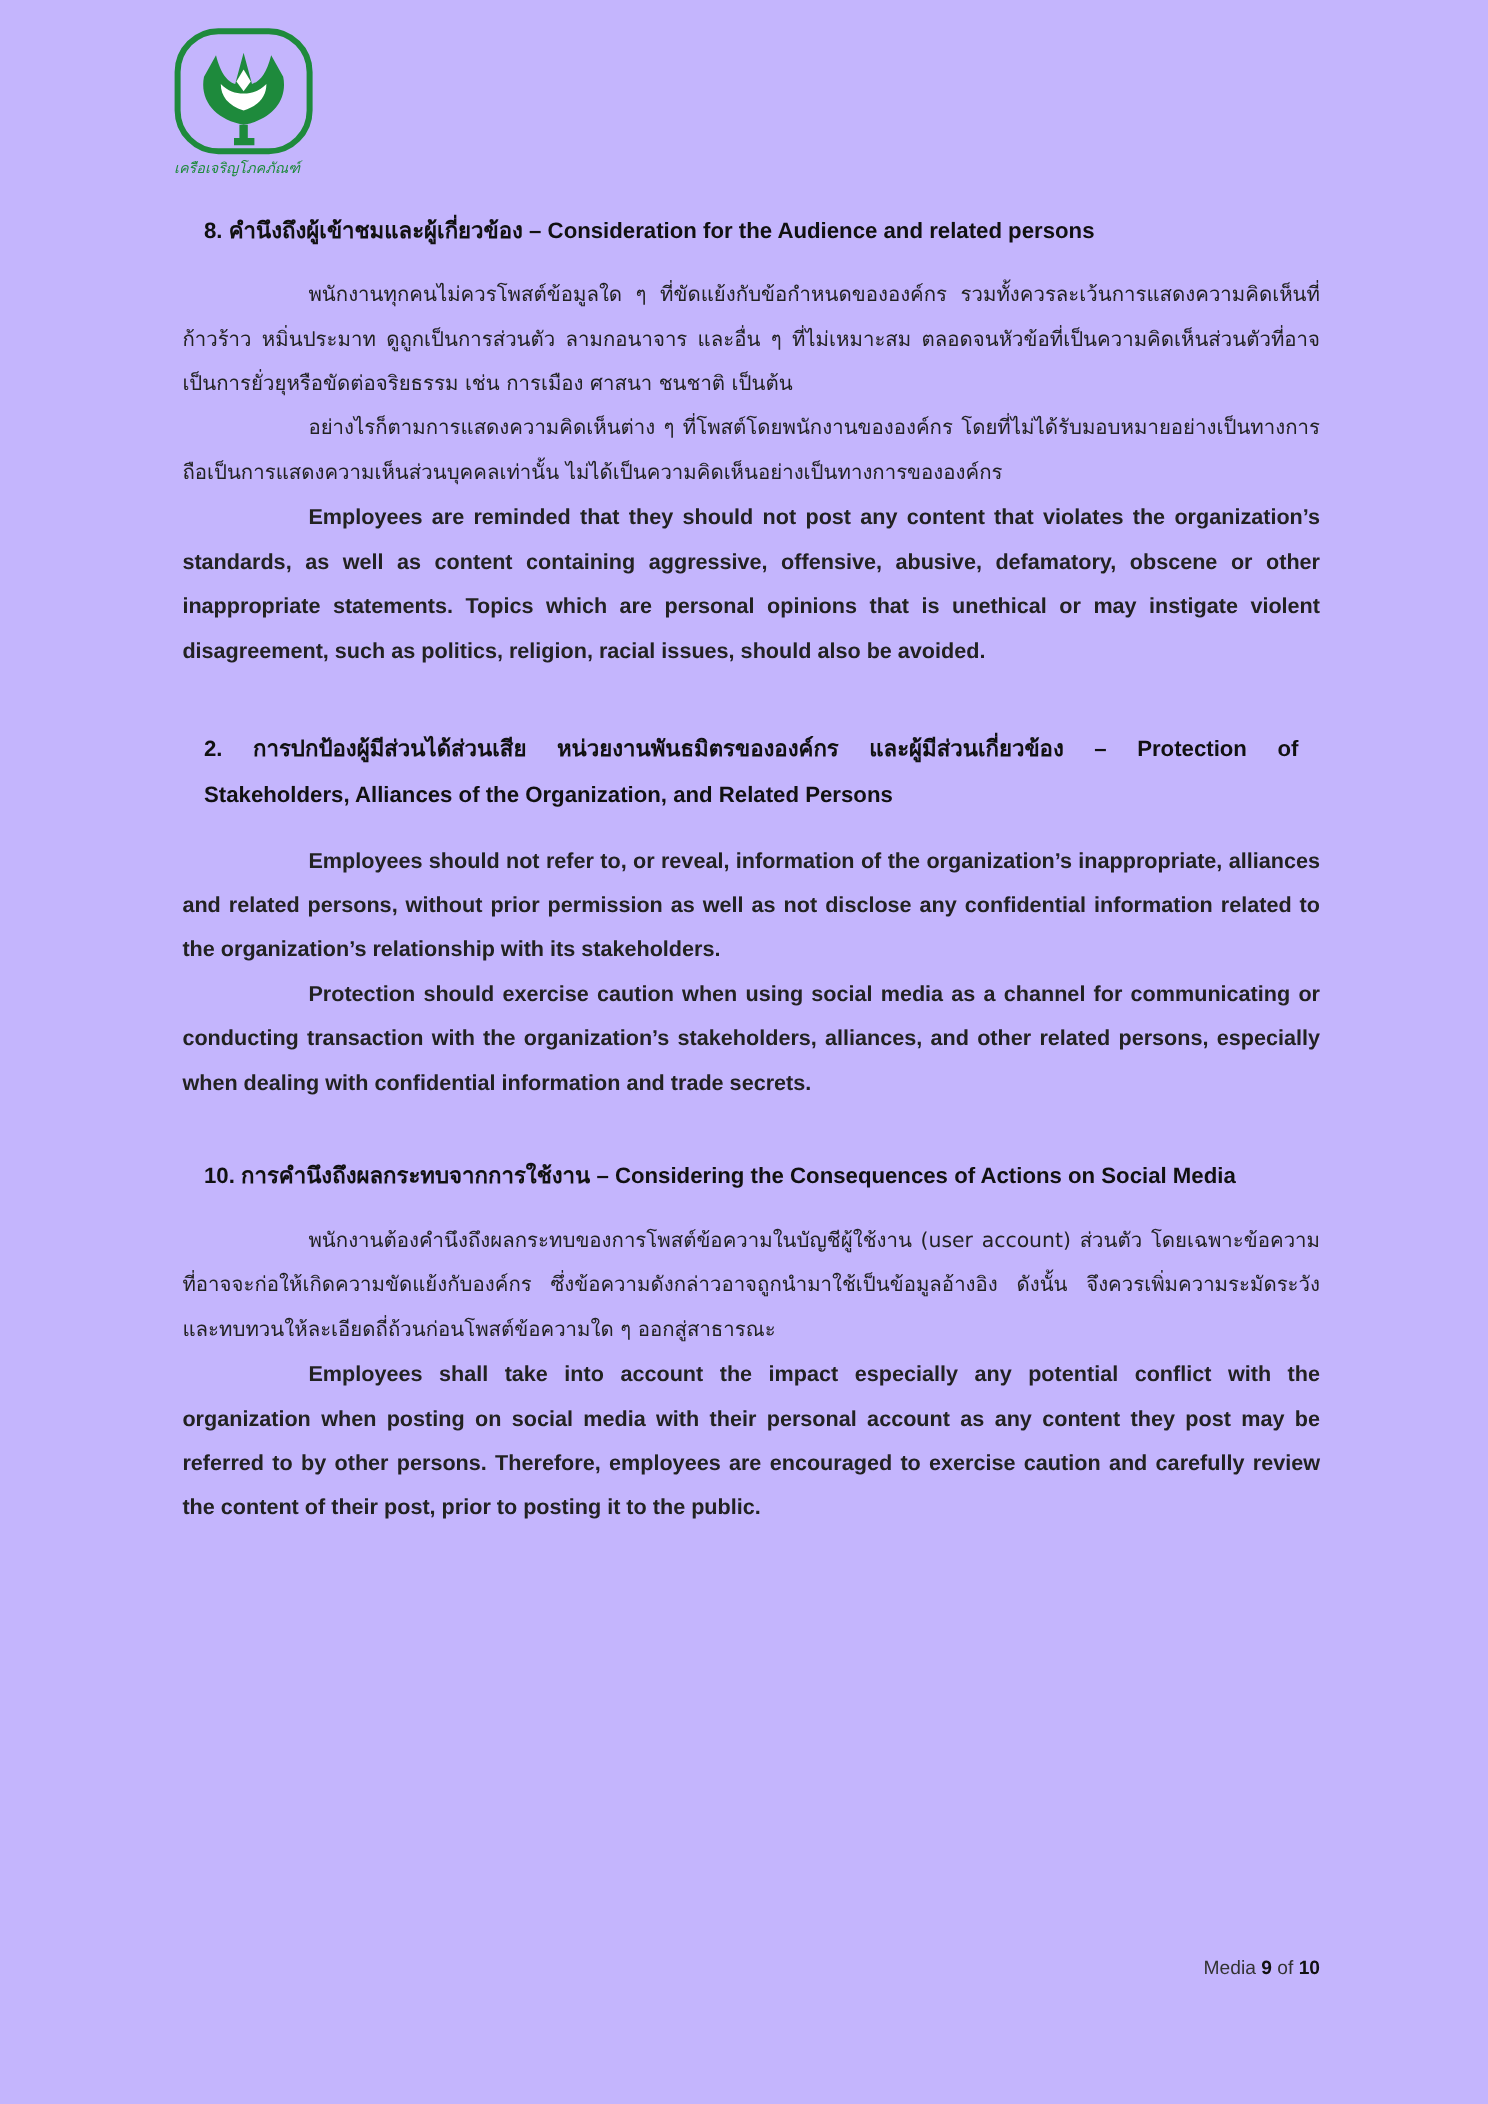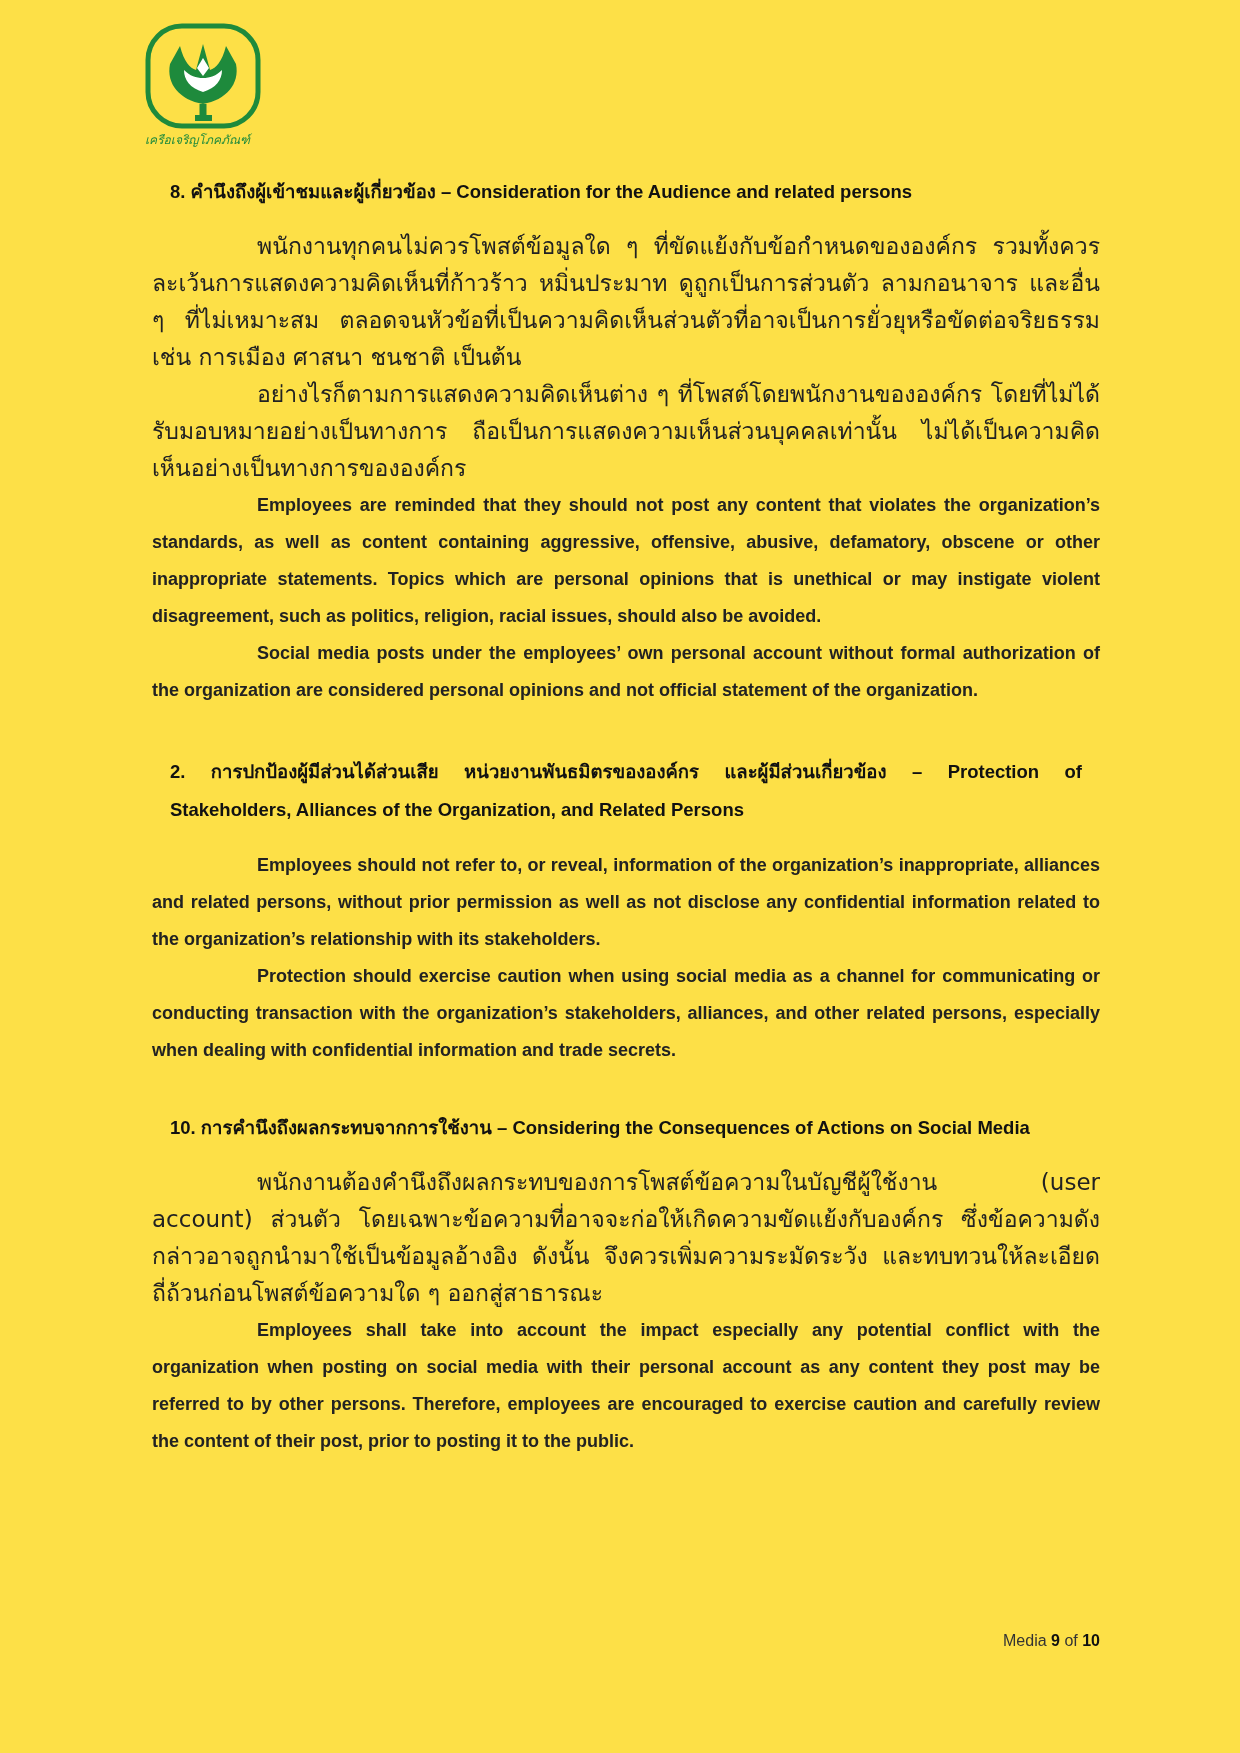--- a/index.html
+++ b/index.html
@@ -1,21 +1,21 @@
 <!DOCTYPE html>
 <html><head>
 <meta charset="utf-8">
 <style>
   html, body { margin:0; padding:0; background:#ffffff; }
   body { width:1240px; height:1753px; position:relative; overflow:hidden; }
-  .page { position:absolute; left:0; top:0; width:1240px; height:1753px; background:#fde047; }
+  .page { position:absolute; left:0; top:0; width:1240px; height:1753px; background:#c4b5fd; }
   .logo { position:absolute; left:140px; top:22px; width:135px; height:130px; }
   .content { position:absolute; left:152px; top:155px; width:948px; color:#111; }
   .heading { font-family:"Liberation Sans", sans-serif; font-weight:bold; font-size:18.5px; line-height:37px; margin:18px; }
-  .th { font-family:"DejaVu Sans", sans-serif; font-size:23px; line-height:37px; text-align:justify; margin:0; color:#222; }
+  .th { font-family:"DejaVu Sans", sans-serif; font-size:17px; line-height:37px; text-align:justify; margin:0; color:#222; }
   .en { font-family:"Liberation Sans", sans-serif; font-size:18px; line-height:37px; text-align:justify; margin:0; color:#222;font-weight:bold; }
   .indent { text-indent:105px; }
   .gap-sm { height:26px; }
   .gap-md { height:22px; }
   .h9 { text-align:justify; line-height:38px; }
   .footer { position:absolute; left:980px; top:1632px; width:120px; text-align:right; font-family:"Liberation Sans", sans-serif; font-size:16px; color:#333; }
   .footer b { color:#111; font-weight:bold; }
 </style>
 </head>
 <body>
@@ -34,21 +34,20 @@
     </svg>
   </div>
 
   <div class="content">
 
     <section>
       <p class="heading">8. คำนึงถึงผู้เข้าชมและผู้เกี่ยวข้อง – Consideration for the Audience and related persons</p>
       <p class="th indent">พนักงานทุกคนไม่ควรโพสต์ข้อมูลใด ๆ ที่ขัดแย้งกับข้อกำหนดขององค์กร รวมทั้งควรละเว้นการแสดงความคิดเห็นที่ก้าวร้าว หมิ่นประมาท ดูถูกเป็นการส่วนตัว ลามกอนาจาร และอื่น ๆ ที่ไม่เหมาะสม ตลอดจนหัวข้อที่เป็นความคิดเห็นส่วนตัวที่อาจเป็นการยั่วยุหรือขัดต่อจริยธรรม เช่น การเมือง ศาสนา ชนชาติ เป็นต้น</p>
       <p class="th indent">อย่างไรก็ตามการแสดงความคิดเห็นต่าง ๆ ที่โพสต์โดยพนักงานขององค์กร โดยที่ไม่ได้รับมอบหมายอย่างเป็นทางการ ถือเป็นการแสดงความเห็นส่วนบุคคลเท่านั้น ไม่ได้เป็นความคิดเห็นอย่างเป็นทางการขององค์กร</p>
       <p class="en indent">Employees are reminded that they should not post any content that violates the organization’s standards, as well as content containing aggressive, offensive, abusive, defamatory, obscene or other inappropriate statements. Topics which are personal opinions that is unethical or may instigate violent disagreement, such as politics, religion, racial issues, should also be avoided.</p>
-      <p class="en indent">Social media posts under the employees’ own personal account without formal authorization of the organization are considered personal opinions and not official statement of the organization.</p>
     </section>
 
     <div class="gap-sm"></div>
 
     <section>
       <p class="heading h9">2.  การปกป้องผู้มีส่วนได้ส่วนเสีย หน่วยงานพันธมิตรขององค์กร และผู้มีส่วนเกี่ยวข้อง  –  Protection of Stakeholders, Alliances of the Organization, and Related Persons</p>
       <p class="en indent">Employees should not refer to, or reveal, information of the organization’s inappropriate, alliances and related persons, without prior permission as well as not disclose any confidential information related to the organization’s relationship with its stakeholders.</p>
       <p class="en indent">Protection should exercise caution when using social media as a channel for communicating or conducting transaction with the organization’s stakeholders, alliances, and other related persons, especially when dealing with confidential information and trade secrets.</p>
     </section>
 

